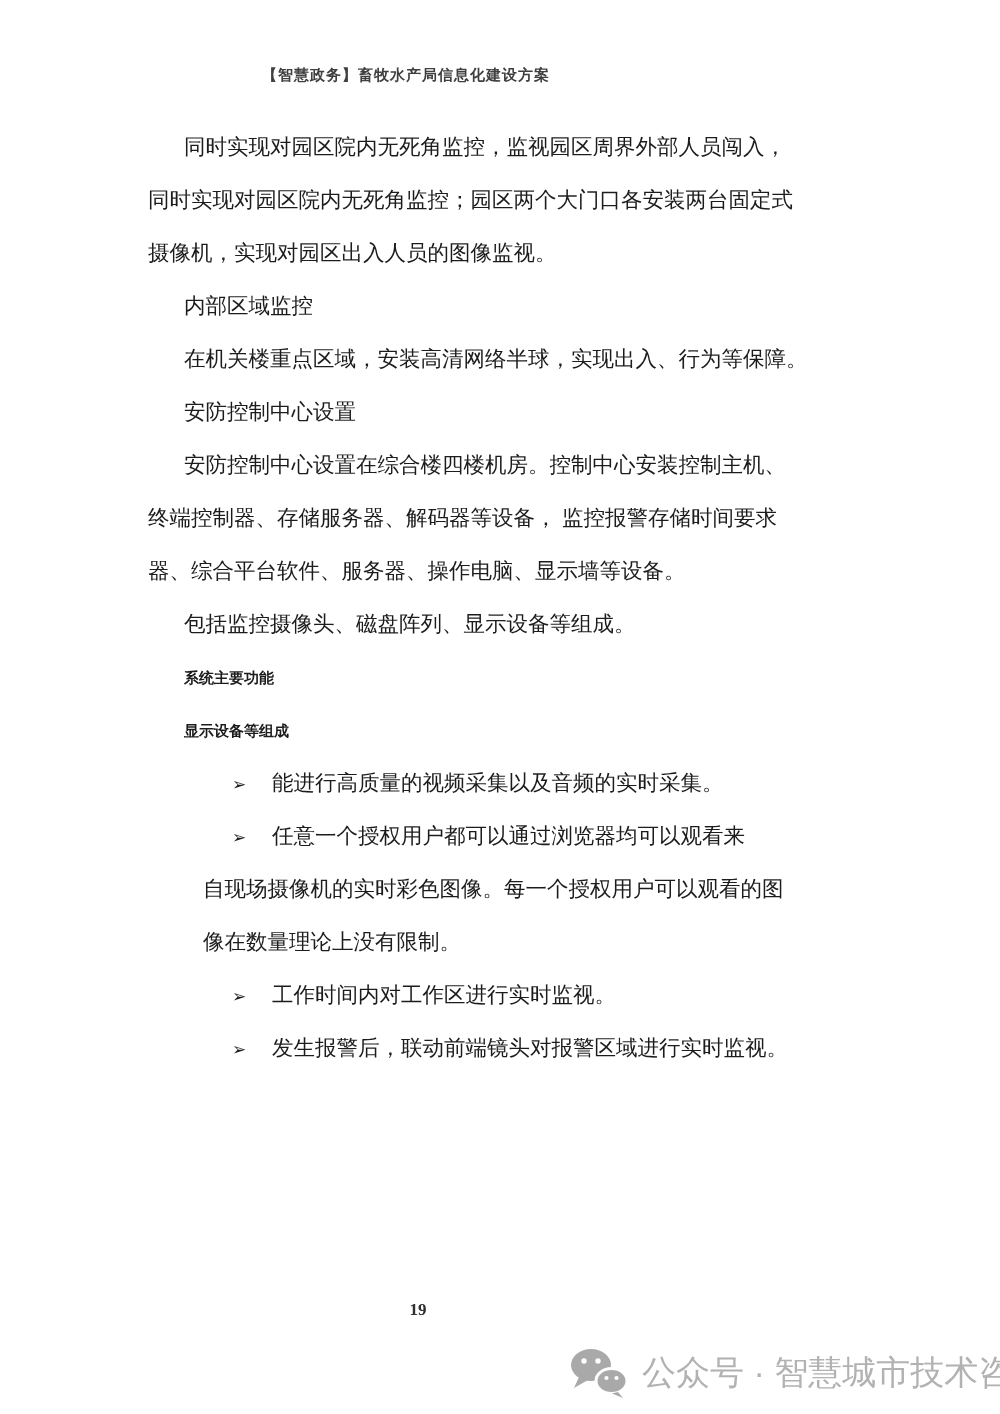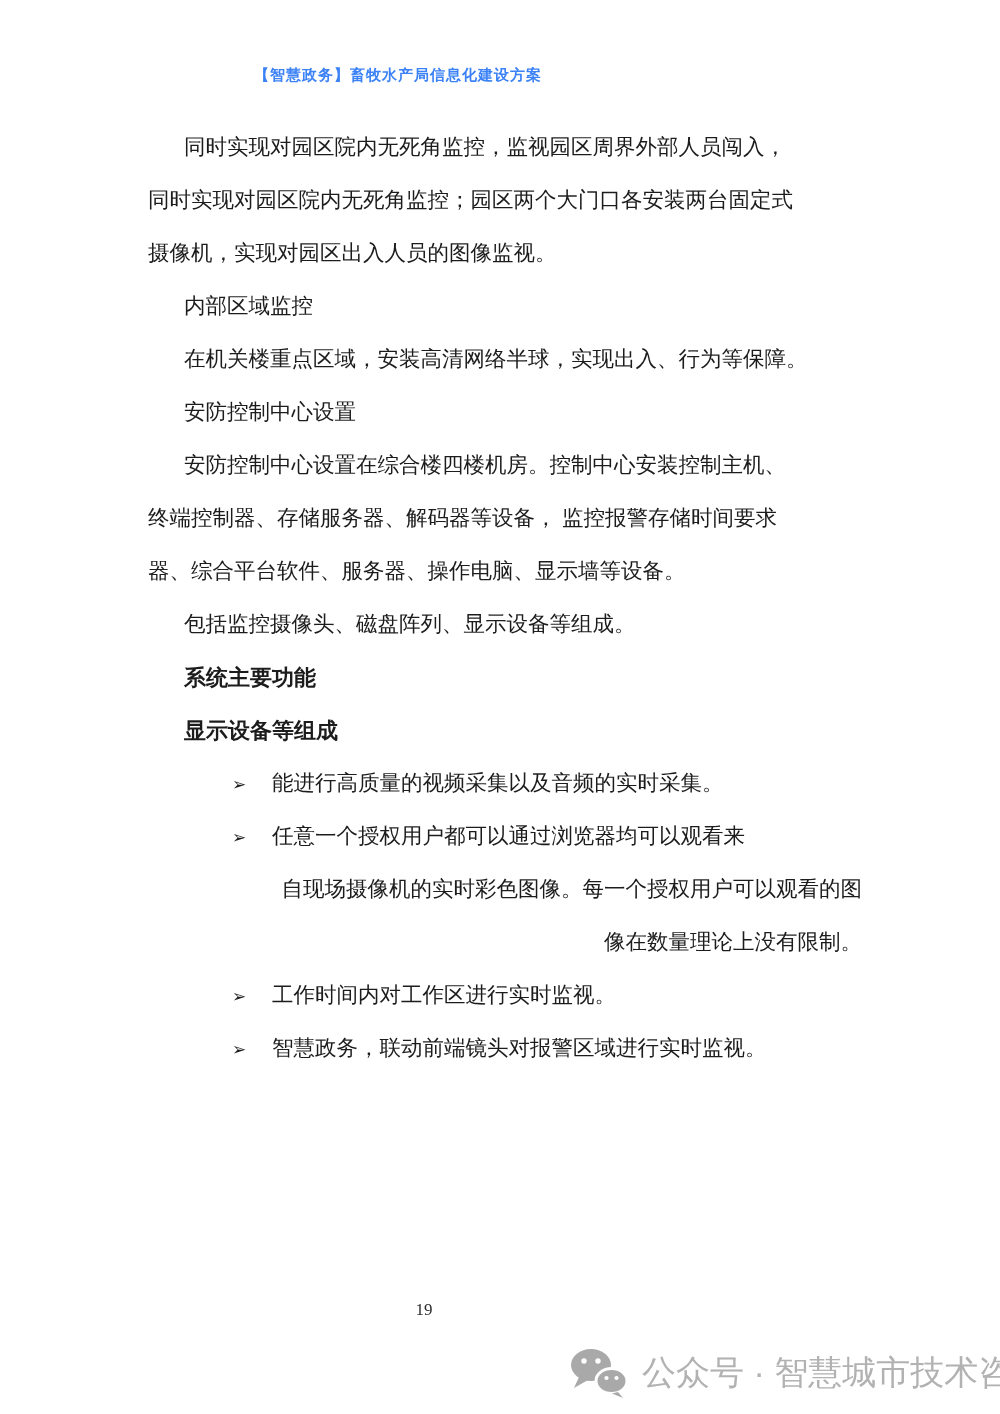--- a/index.html
+++ b/index.html
@@ -5,45 +5,45 @@
   html,body{margin:0;padding:0;background:#ffffff;}
   .page{
     position:relative;
     width:1000px;height:1414px;
     background:#ffffff;
     font-family:"Liberation Serif","DejaVu Serif",serif;
     color:#1c1c1c;
     overflow:hidden;
   }
   .doc-header{
-    position:absolute;top:66px;left:0;width:796px;
+    position:absolute;top:66px;left:8px;width:796px;
     text-align:center;
-    font-size:15px;font-weight:700;color:#3b82f6;
+    font-size:15px;font-weight:700;color:#404040;
     letter-spacing:1px;
   }
   .body-text{
     position:absolute;top:121px;left:148px;width:714px;
   }
   .line{
     height:53px;line-height:53px;
     font-size:21.5px;
     white-space:nowrap;
   }
   .l-indent{padding-left:36px;}
-  .l-bold{padding-left:36px;font-weight:700;font-family:"Liberation Sans","DejaVu Sans",sans-serif;font-size:22px;}
+  .l-bold{padding-left:36px;font-weight:700;font-family:"Liberation Sans","DejaVu Sans",sans-serif;font-size:15px;}
   .l-bullet{padding-left:84px;}
   .l-bullet .bullet-glyph{
     display:inline-block;width:40px;
     font-family:"DejaVu Sans",sans-serif;
     font-size:17px;
   }
-  .l-bullet-cont{padding-left:55px;text-align:right;}
+  .l-bullet-cont{padding-left:55px;}
   .page-number{
-    position:absolute;top:1300px;left:6px;width:836px;
-    text-align:center;font-size:17px;color:#2e2e2e;
+    position:absolute;top:1300px;left:0;width:836px;
+    text-align:center;font-size:17px;color:#2e2e2e;font-weight:bold;
   }
   .footer-watermark{
     position:absolute;top:1348px;left:570px;
     display:flex;align-items:center;gap:14px;
     color:#b2b2b2;
     font-family:"Liberation Sans","DejaVu Sans",sans-serif;
     font-size:34px;
     white-space:nowrap;
   }
   .wechat-icon{flex:0 0 auto;display:block;}
@@ -74,21 +74,21 @@
     </div>
     <div class="line l-bullet">
       <span class="bullet-glyph">➢</span><span>任意一个授权用户都可以通过浏览器均可以观看来</span>
     </div>
     <div class="line l-bullet-cont">自现场摄像机的实时彩色图像。每一个授权用户可以观看的图</div>
     <div class="line l-bullet-cont">像在数量理论上没有限制。</div>
     <div class="line l-bullet">
       <span class="bullet-glyph">➢</span><span>工作时间内对工作区进行实时监视。</span>
     </div>
     <div class="line l-bullet">
-      <span class="bullet-glyph">➢</span><span>智慧政务，联动前端镜头对报警区域进行实时监视。</span>
+      <span class="bullet-glyph">➢</span><span>发生报警后，联动前端镜头对报警区域进行实时监视。</span>
     </div>
   </div>
 
   <div class="page-number">19</div>
 
   <div class="footer-watermark">
     <svg class="wechat-icon" width="58" height="50" viewBox="0 0 58 50" xmlns="http://www.w3.org/2000/svg">
       <g fill="#a9a9a9">
         <ellipse cx="21" cy="17" rx="20" ry="16"></ellipse>
         <polygon points="9,29 4,40 18,32"></polygon>

